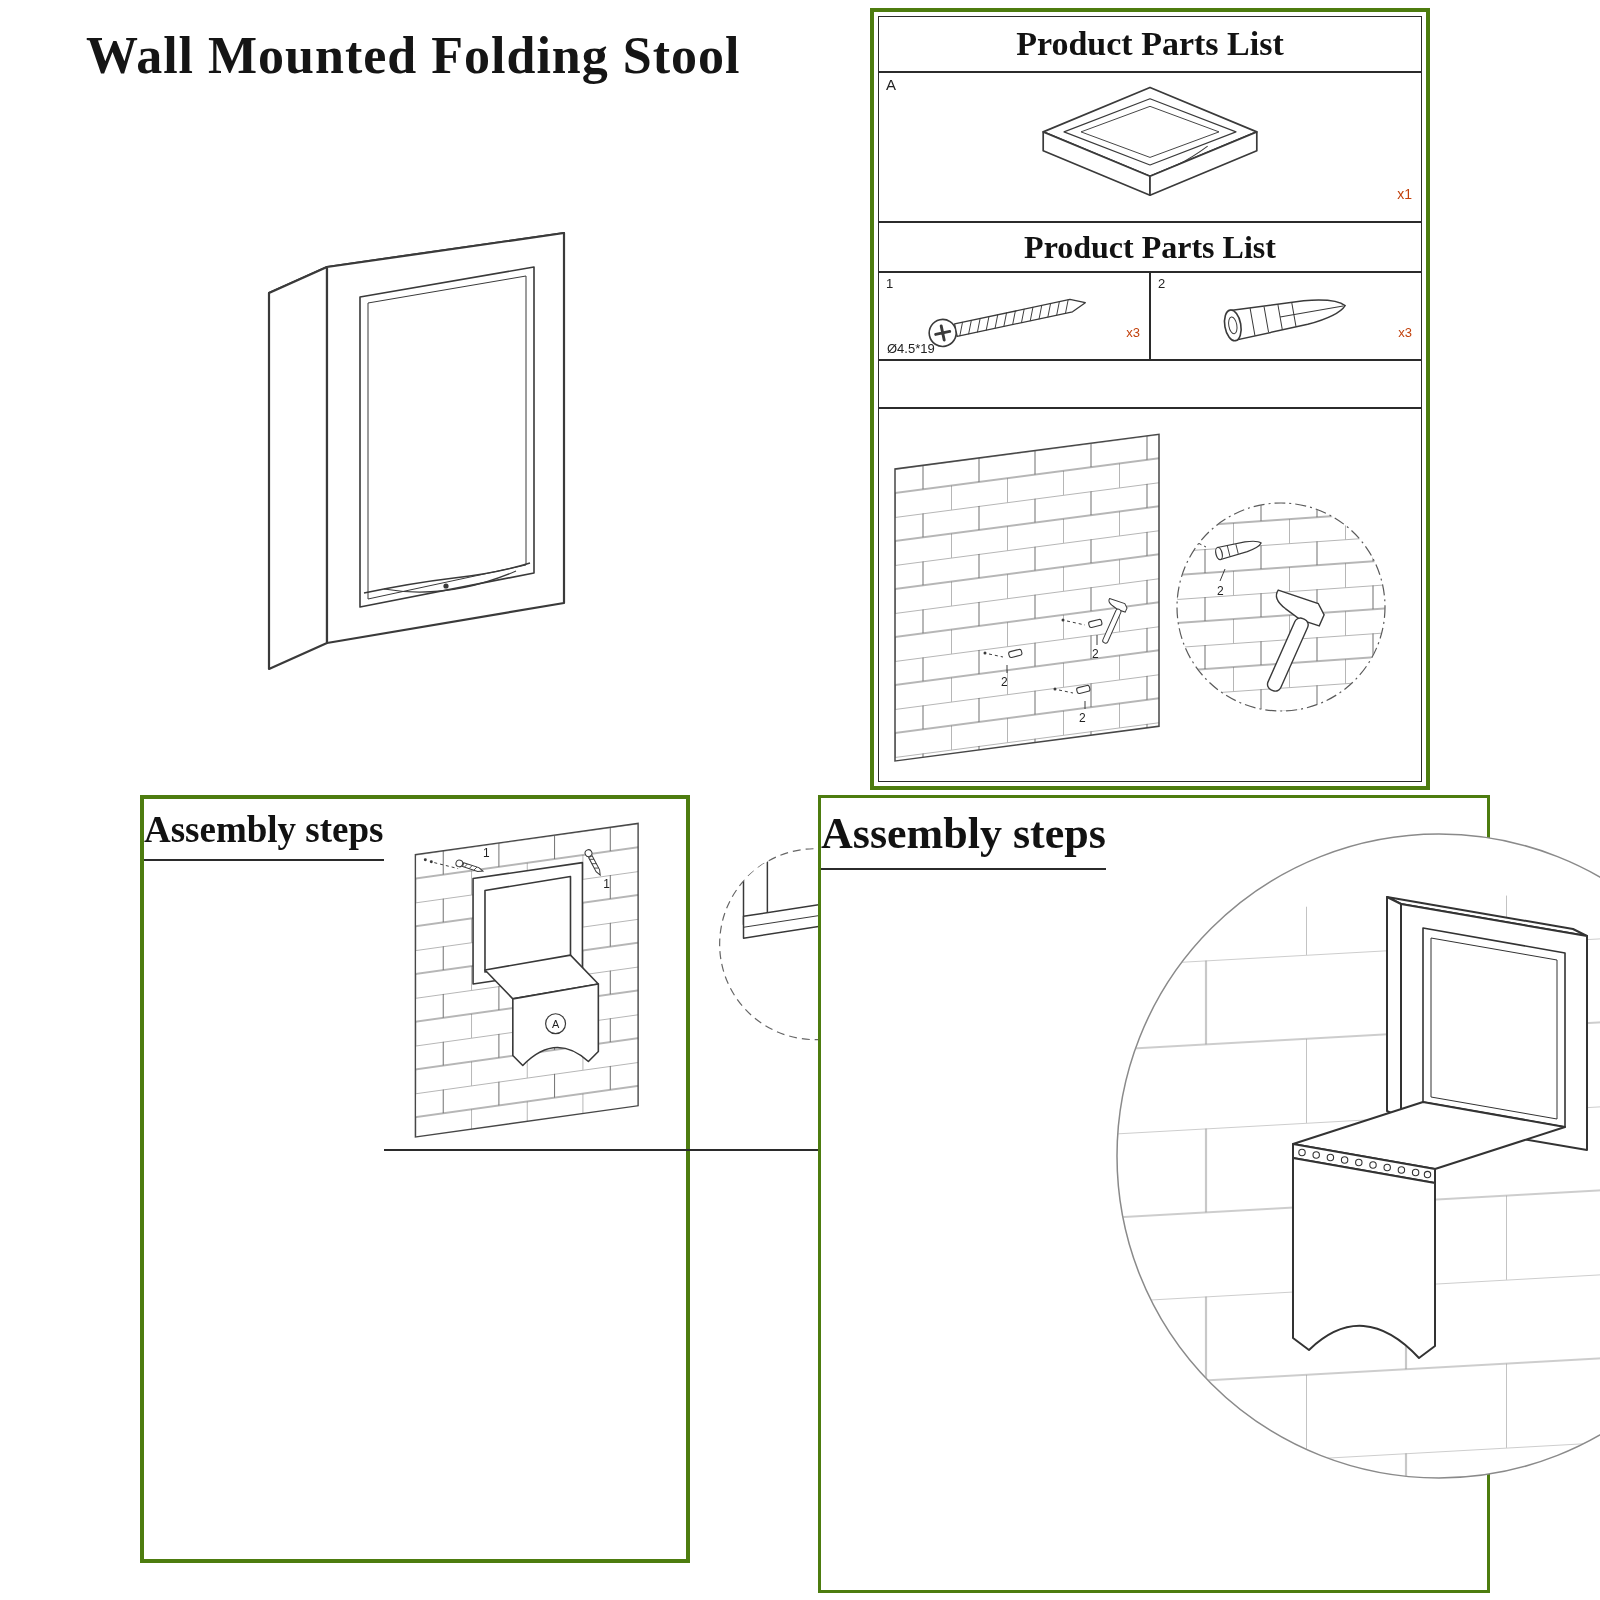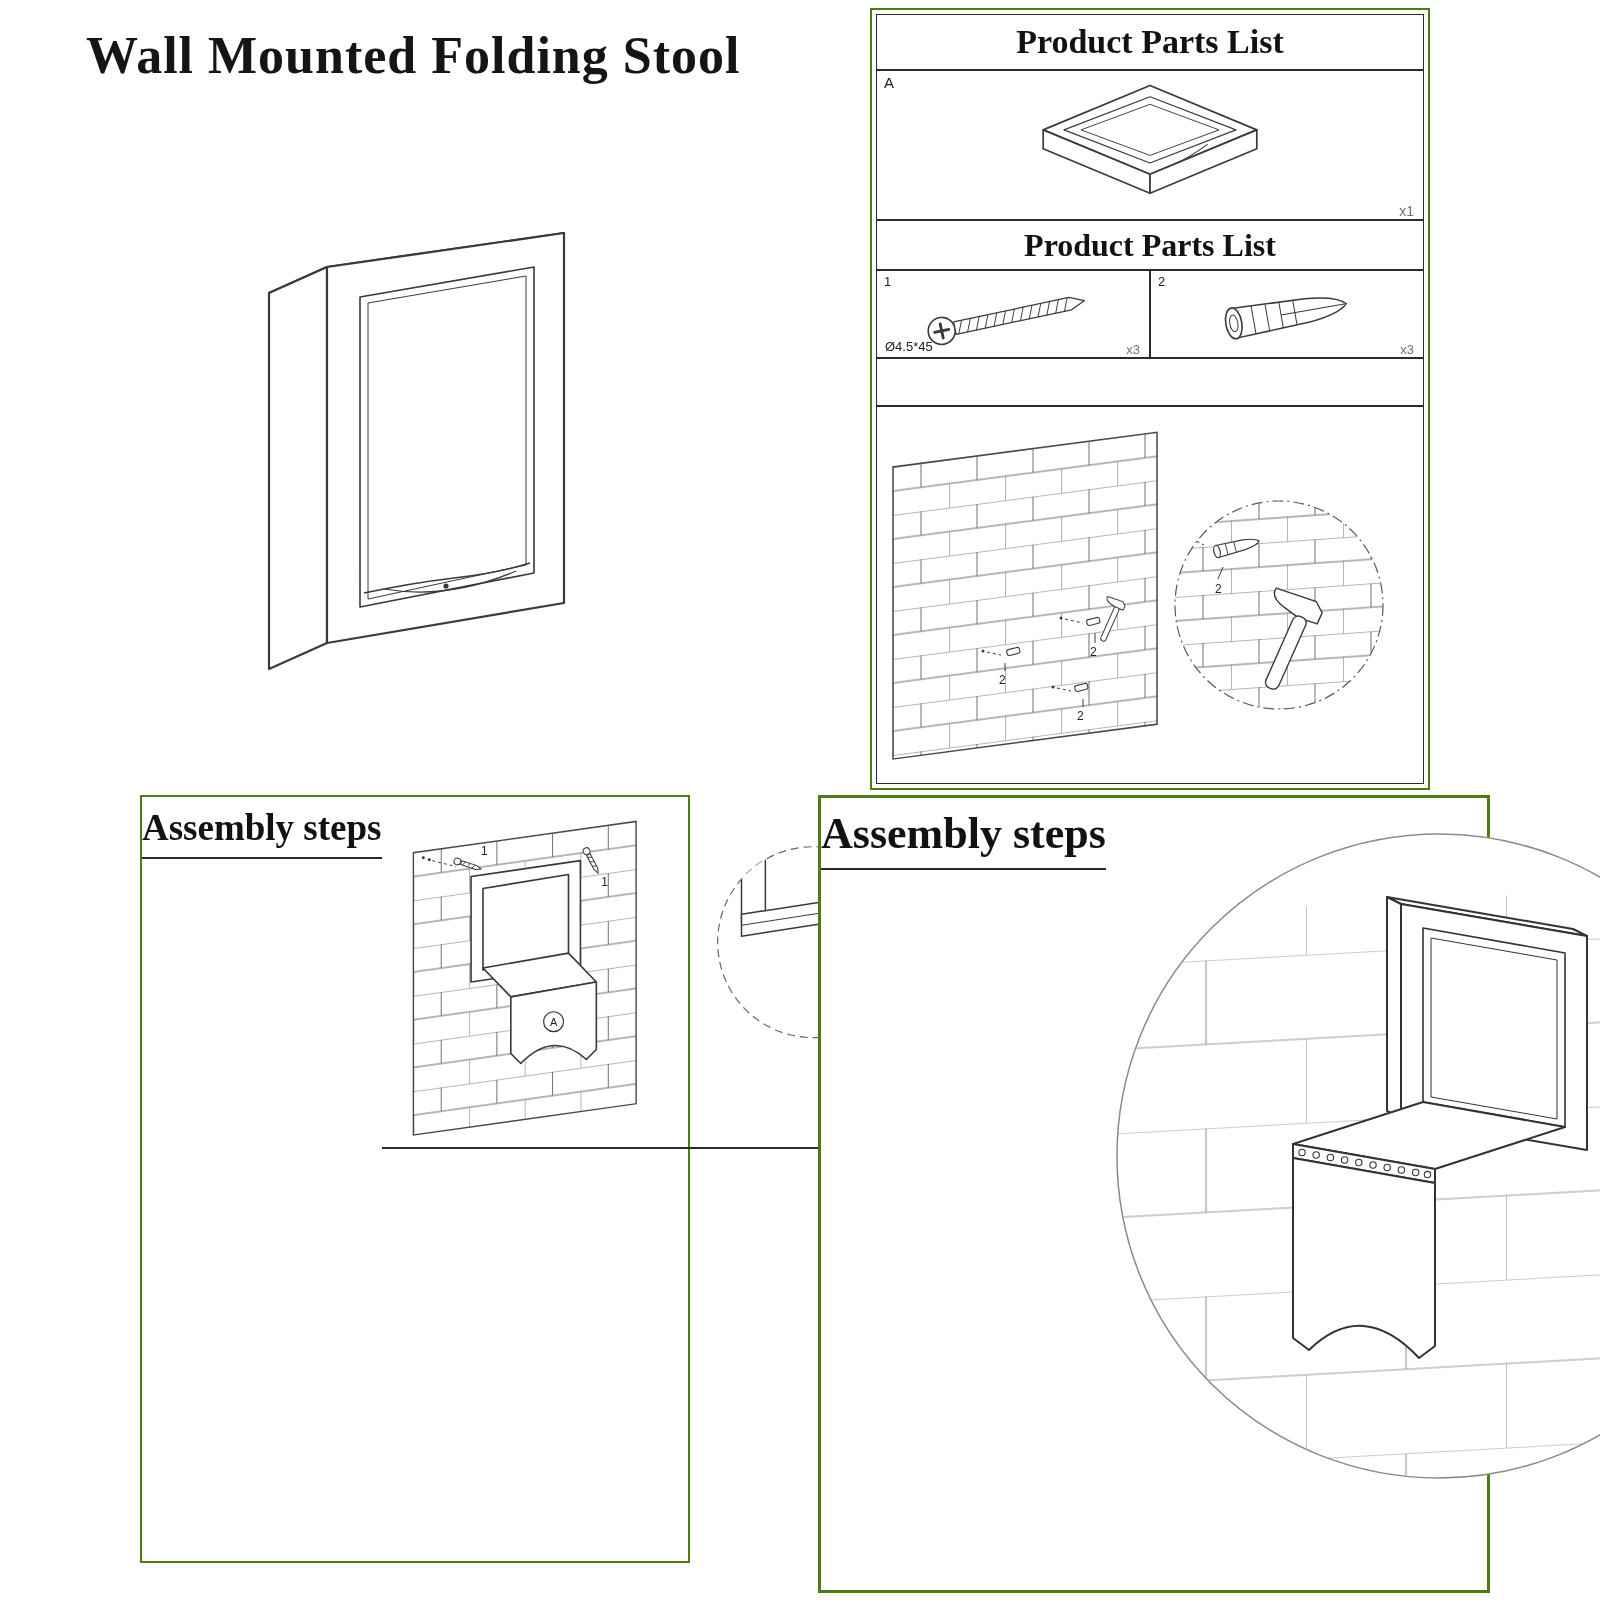--- a/index.html
+++ b/index.html
@@ -2,35 +2,35 @@
 <html><head>
 <meta charset="utf-8">
 <style>
   *{margin:0;padding:0;box-sizing:border-box}
   html,body{background:#fff}
   body{width:1600px;height:1600px;position:relative;overflow:hidden;
        font-family:"Liberation Sans",sans-serif;color:#1c1c1c}
   .abs{position:absolute}
   .title{position:absolute;left:86px;top:26px;font-size:52px;font-weight:700;
          font-family:Liberation Serif, serif;color:#151515;letter-spacing:1px}
-  .panel{position:absolute;background:#fff;border:2px solid #4d7c0f}
+  .panel{position:absolute;background:#fff;border:4px solid #4d7c0f}
   .panel.thick{border-width:3px}
   .panel-inner{position:absolute;inset:4px;border:1px solid #2b2b2b;display:flex;flex-direction:column}
   .col{display:flex;flex-direction:row;height:100%}
   .row{position:relative;border-bottom:2px solid #2b2b2b;flex:none}
   .row.grow{flex:1 1 auto}
   .row:last-child{border-bottom:none}
   .hdr{display:flex;align-items:center;justify-content:center;
        font-family:"Liberation Serif",serif;font-weight:700;color:#121212}
   .fig{display:flex;align-items:center;justify-content:center;height:100%;width:100%}
   .cells{display:flex;height:100%}
   .cell{position:relative;flex:1;display:flex;align-items:center;justify-content:center}
   .cell + .cell{border-left:2px solid #2b2b2b}
   .corner-label{position:absolute;top:3px;left:7px;font-size:15px;color:#222}
-  .qty-label{position:absolute;bottom:0;right:9px;font-size:14px;color:#737373}
+  .qty-label{position:absolute;bottom:19px;right:9px;font-size:14px;color:#c2410c}
   .spec-label{position:absolute;bottom:3px;left:8px;font-size:14px;color:#222}
   svg{display:block}
   svg text{font-family:"Liberation Sans",sans-serif;fill:#222}
   .ln{stroke:#3a3a3a;fill:none}
 </style>
 </head>
 <body>
 
 <div class="page abs" style="inset:0">
 
@@ -82,21 +82,21 @@
           <div class="cell">
             <span class="corner-label" style="font-size:13px">1</span>
             <svg width="236" height="72" viewBox="0 0 230 80">
               <g transform="rotate(-12 115 42)" stroke="#3a3a3a" fill="#fff" stroke-linecap="round">
                 <circle cx="34" cy="42" r="15" stroke-width="1.8"></circle>
                 <path d="M34,34 V50 M26,42 H42" stroke-width="3.2"></path>
                 <path d="M49,35 H180 L196,42 L180,49 H49 Z" stroke-width="1.4" stroke-linejoin="round"></path>
                 <path d="M58,35 L52,49 M68,35 L62,49 M78,35 L72,49 M88,35 L82,49 M98,35 L92,49 M108,35 L102,49 M118,35 L112,49 M128,35 L122,49 M138,35 L132,49 M148,35 L142,49 M158,35 L152,49 M168,35 L162,49 M178,35 L172,49" stroke-width="1"></path>
               </g>
             </svg>
-            <span class="spec-label" style="font-size:13px">Ø4.5*45</span>
+            <span class="spec-label" style="font-size:13px">Ø4.5*19</span>
             <span class="qty-label" style="font-size:13px">x3</span>
           </div>
           <div class="cell">
             <span class="corner-label" style="font-size:13px">2</span>
             <svg width="160" height="66" viewBox="0 0 160 66">
               <g transform="rotate(-10 80 33)" stroke="#3a3a3a" fill="#fff">
                 <path d="M26,18 L100,21 Q132,24 140,33 Q132,42 100,45 L26,48 Z" stroke-width="1.5"></path>
                 <ellipse cx="26" cy="33" rx="8" ry="15.5" stroke-width="1.6"></ellipse>
                 <ellipse cx="26" cy="33" rx="4" ry="8.5" stroke-width="1"></ellipse>
                 <path d="M46,19 V47 M60,20 V46 M74,20 V46 M88,21 V45" stroke-width="1" fill="none"></path>

